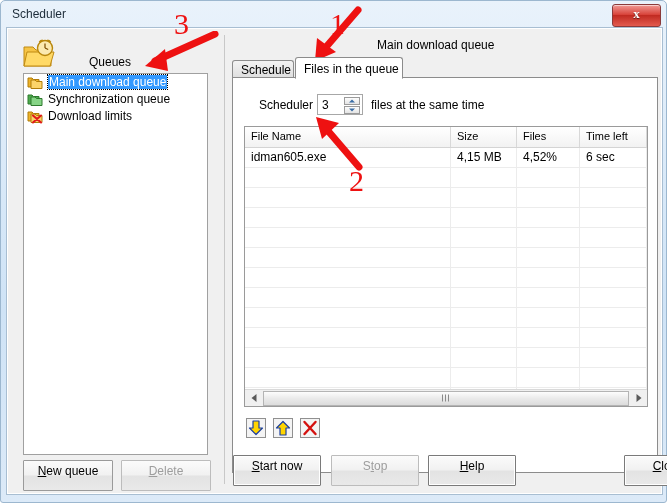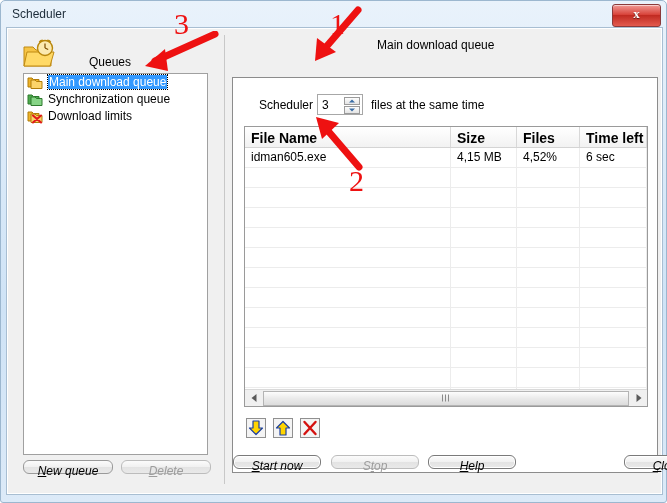--- a/index.html
+++ b/index.html
@@ -249,28 +249,27 @@
     background: #ffffff;
     overflow: hidden;
   }
   #file-head {
     display: flex;
     height: 20px;
     background: linear-gradient(to bottom, #ffffff, #f2f2f2);
     border-bottom: 1px solid #d4d4d4;
   }
   #file-head .th {
-    font-size: 14px;
+    font-size: 11px;
     padding: 3px 0 0 6px;
     box-sizing: border-box;
     border-right: 1px solid #d8d8d8;
     white-space: nowrap;
     overflow: hidden;
     cursor: default;
-    font-weight: bold;
   }
   .col-name { width: 206px; }
   .col-size { width: 66px; }
   .col-status { width: 63px; }
   .col-time { width: 67px; }
 
   .file-row {
     display: flex;
     height: 19px;
     border-bottom: 1px solid #ececec;
@@ -357,32 +356,31 @@
     width: 653px; height: 42px;
   }
   #bottom-divider {
     position: absolute;
     left: 216px; top: 3px;
     width: 1px; height: 30px;
     background: #c8c8c8;
   }
   .btn {
     position: absolute;
-    height: 14px;
+    height: 31px;
     box-sizing: border-box;
     border: 1px solid #9a9a9a;
-    border-radius: 6px;
+    border-radius: 1px;
     background: linear-gradient(to bottom, #fbfbfb 0%, #f1f1f1 48%, #e3e3e3 52%, #e9e9e9 100%);
     font-size: 12px;
     text-align: center;
     line-height: 21px;
     color: #000;
     cursor: default;
     white-space: nowrap;
-    font-style: italic;
   }
   .btn.disabled { color: #9d9d9d; border-color: #bcbcbc; }
   .btn.default { border-color: #7a7a7a; box-shadow: inset 0 0 0 1px #ffffff; }
   .btn u { text-decoration: underline; }
 
   
   .annot {
     position: absolute;
     color: #ee1111;
     font-family: "Liberation Serif", serif;
@@ -462,20 +460,28 @@
         </div>
       </div>
     </div>
 
     <div id="divider"></div>
 
     <div id="right-panel">
 
       <div id="queue-title">Main download queue</div>
 
+      <div id="tab-strip">
+        <div class="tab" style="left:0; width:62px;">
+          <span>Schedule</span>
+        </div>
+        <div class="tab active" style="left:63px; width:108px;">
+          <span>Files in the queue</span>
+        </div>
+      </div>
 
       <div id="tab-panel">
 
         <div id="download-row">
           <span id="download-label">Scheduler</span>
           <div id="spin-field">
             <span id="spin-value">3</span>
             <div id="spin-buttons">
               <div class="spin-btn up">
                   <span class="arr"></span>

